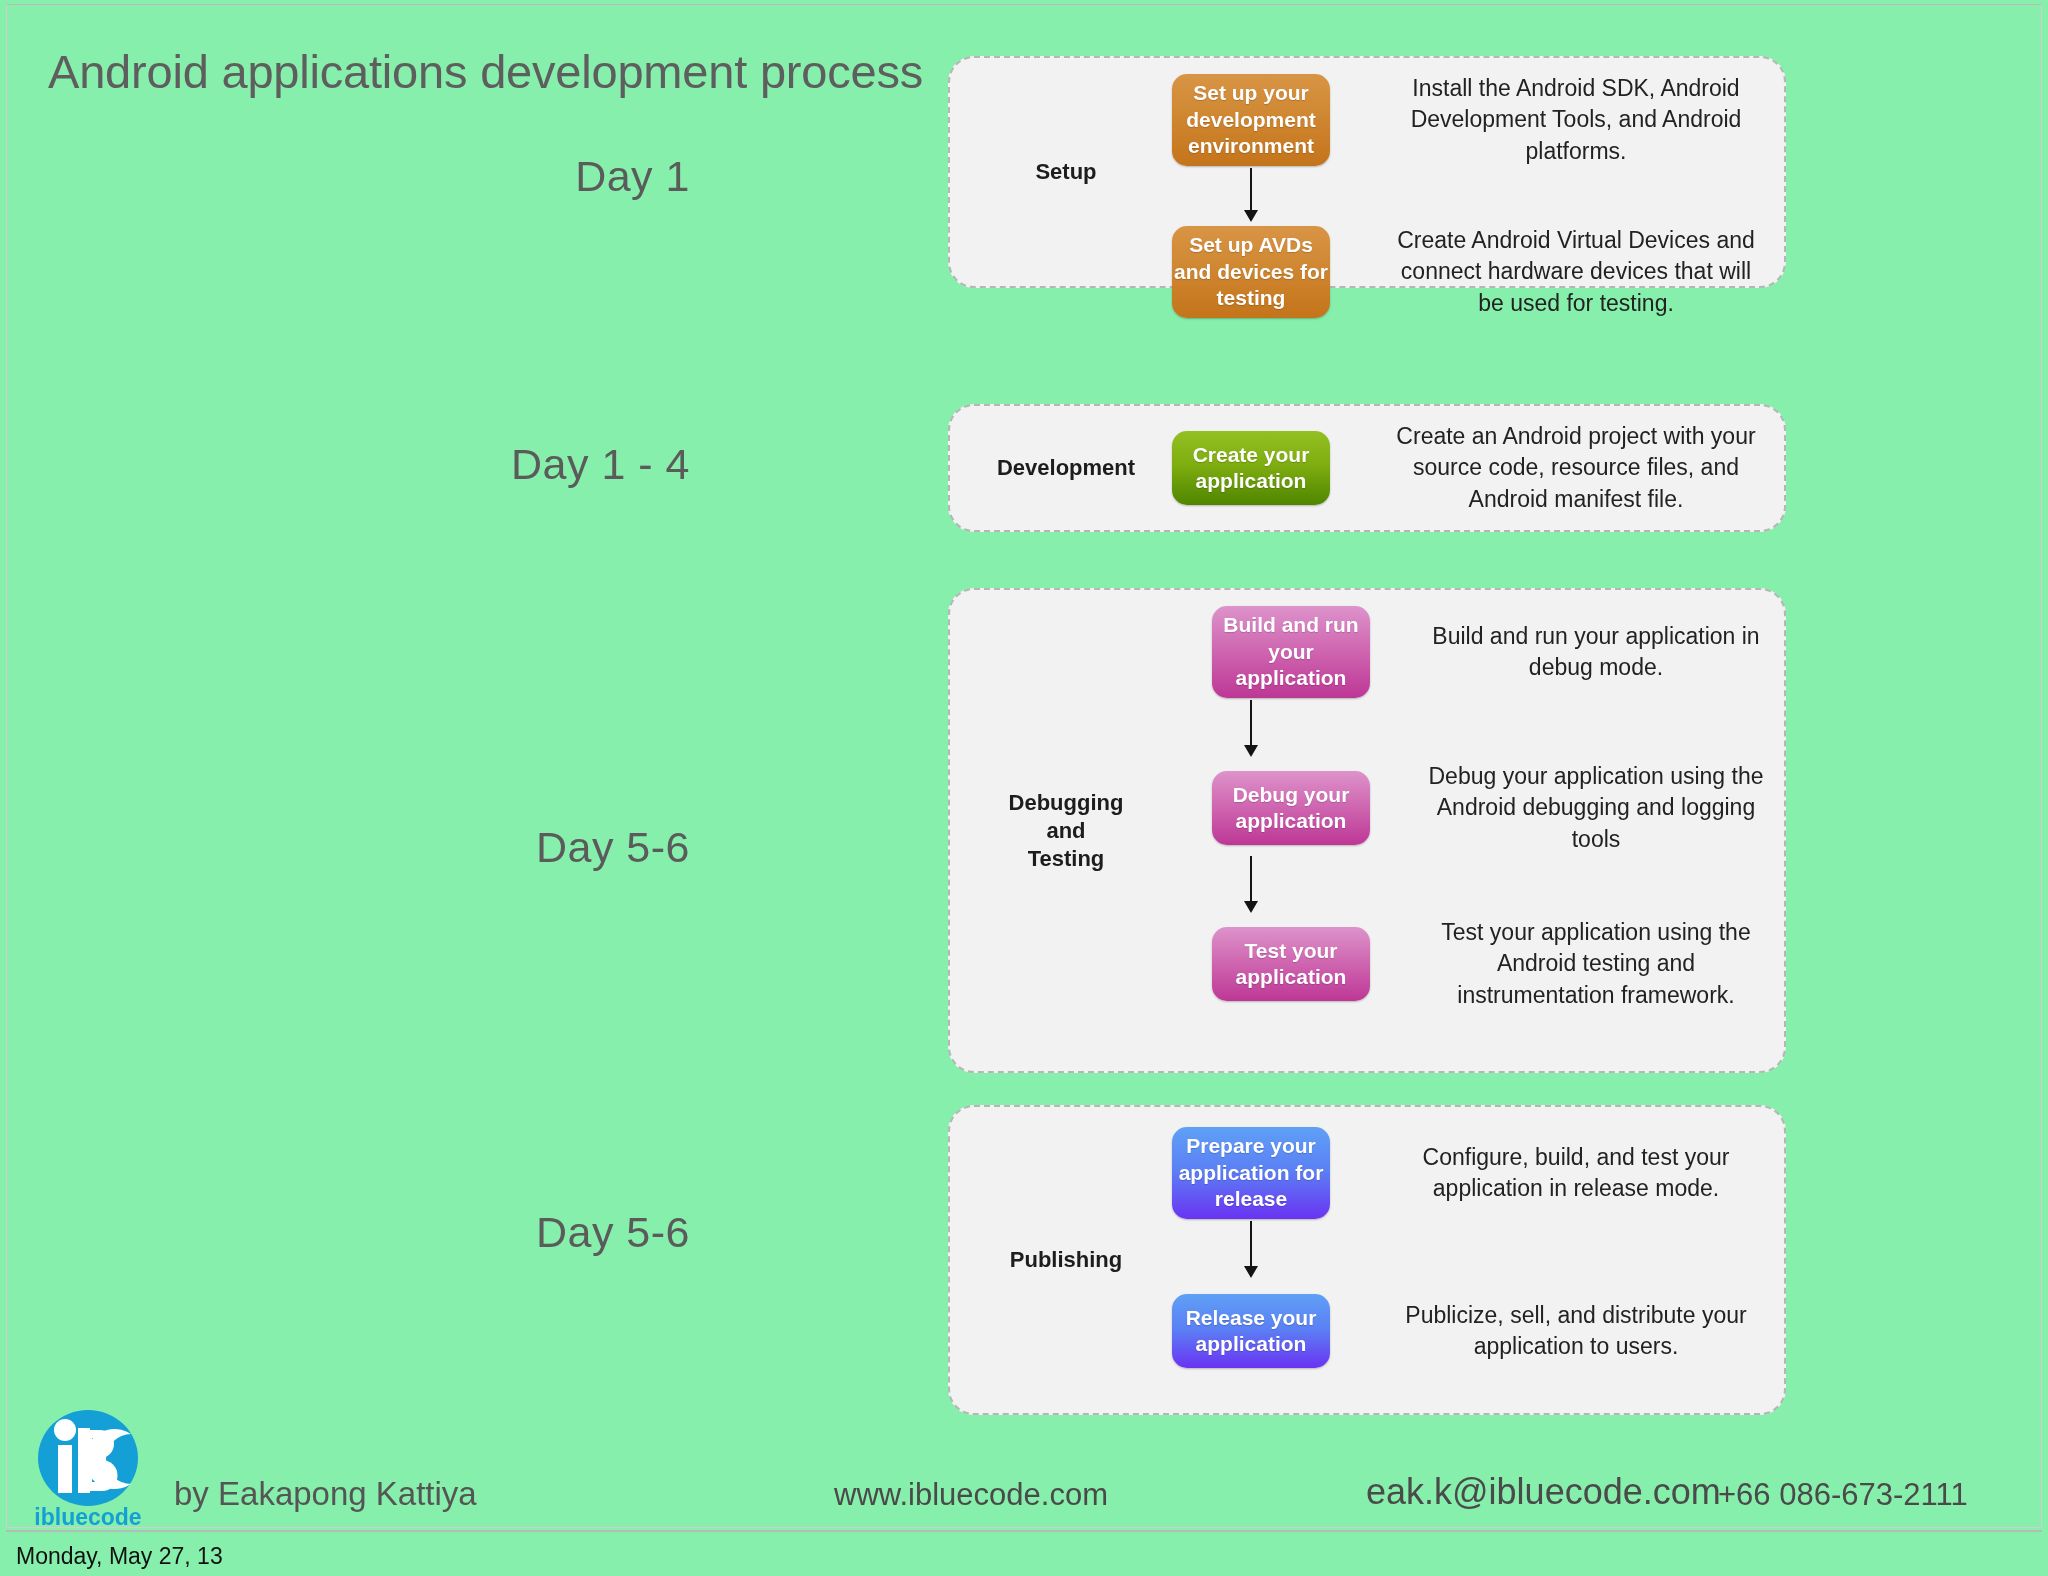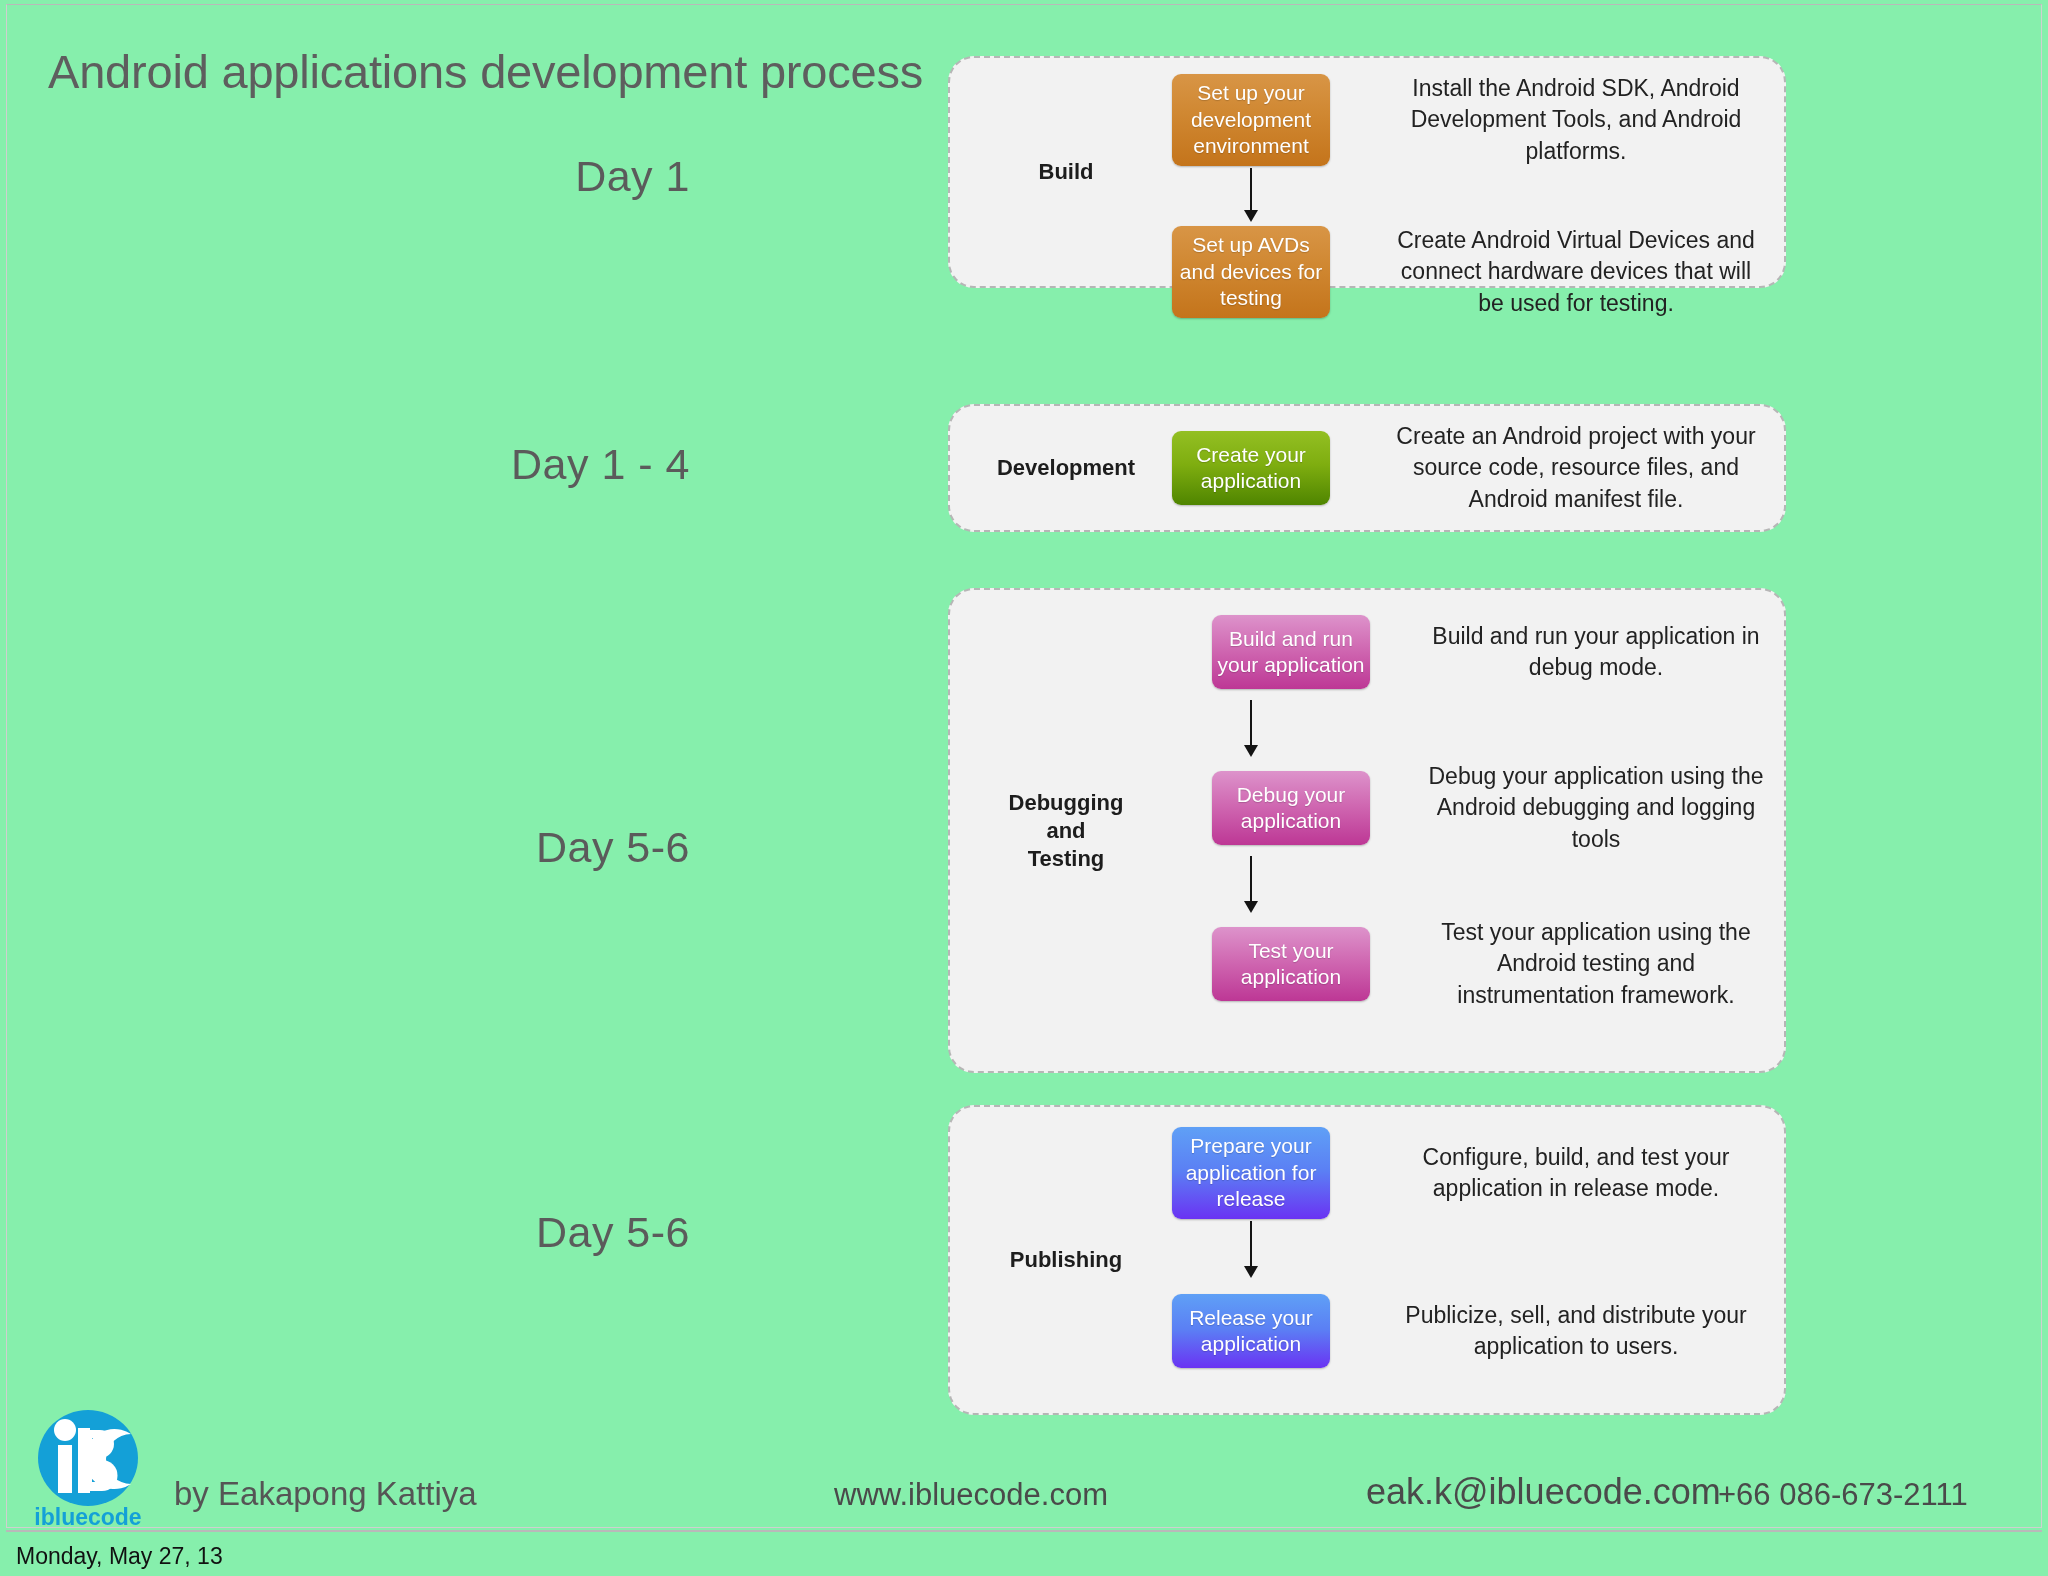--- a/index.html
+++ b/index.html
@@ -88,24 +88,24 @@
     position:absolute;
     left:0; right:0;
     display:flex;
     align-items:center;
   }
   .step-box {
     position:relative;
     width:158px;
     min-height:74px;
     flex:0 0 158px;
-    border-radius:9px;
+    border-radius:15px;
     color:#ffffff;
     font-size:21px;
-    font-weight:normal;
+    font-weight:bold;
     line-height:1.26;
     text-align:center;
     display:flex;
     align-items:center;
     justify-content:center;
     padding:6px 0;
     box-shadow:0 1px 2px rgba(0,0,0,0.25);
     text-shadow:0 1px 1px rgba(0,0,0,0.18);
   }
   .step-box.orange { background:linear-gradient(180deg,#d89546 0%,#d08832 42%,#c4741b 100%); }
@@ -203,21 +203,21 @@
   <div class="slide-frame"></div>
 
   <div class="page-title">Android applications development process</div>
 
   <div class="day-label day-1">Day 1</div>
   <div class="day-label day-1-4">Day 1 - 4</div>
   <div class="day-label day-5-6-a">Day 5-6</div>
   <div class="day-label day-5-6-b">Day 5-6</div>
 
   <div class="phase setup">
-    <div class="phase-name">Build</div>
+    <div class="phase-name">Setup</div>
     <div class="steps">
 
       <div class="step-row" style="top:14px; height:96px;">
         <div class="step-box orange">Set up your development environment</div>
         <div class="step-desc">Install the Android SDK, Android Development Tools, and Android platforms.</div>
       </div>
 
       <div class="connector" style="top:110px; height:43px;"></div>
 
       <div class="step-row" style="top:166px; height:96px;">

